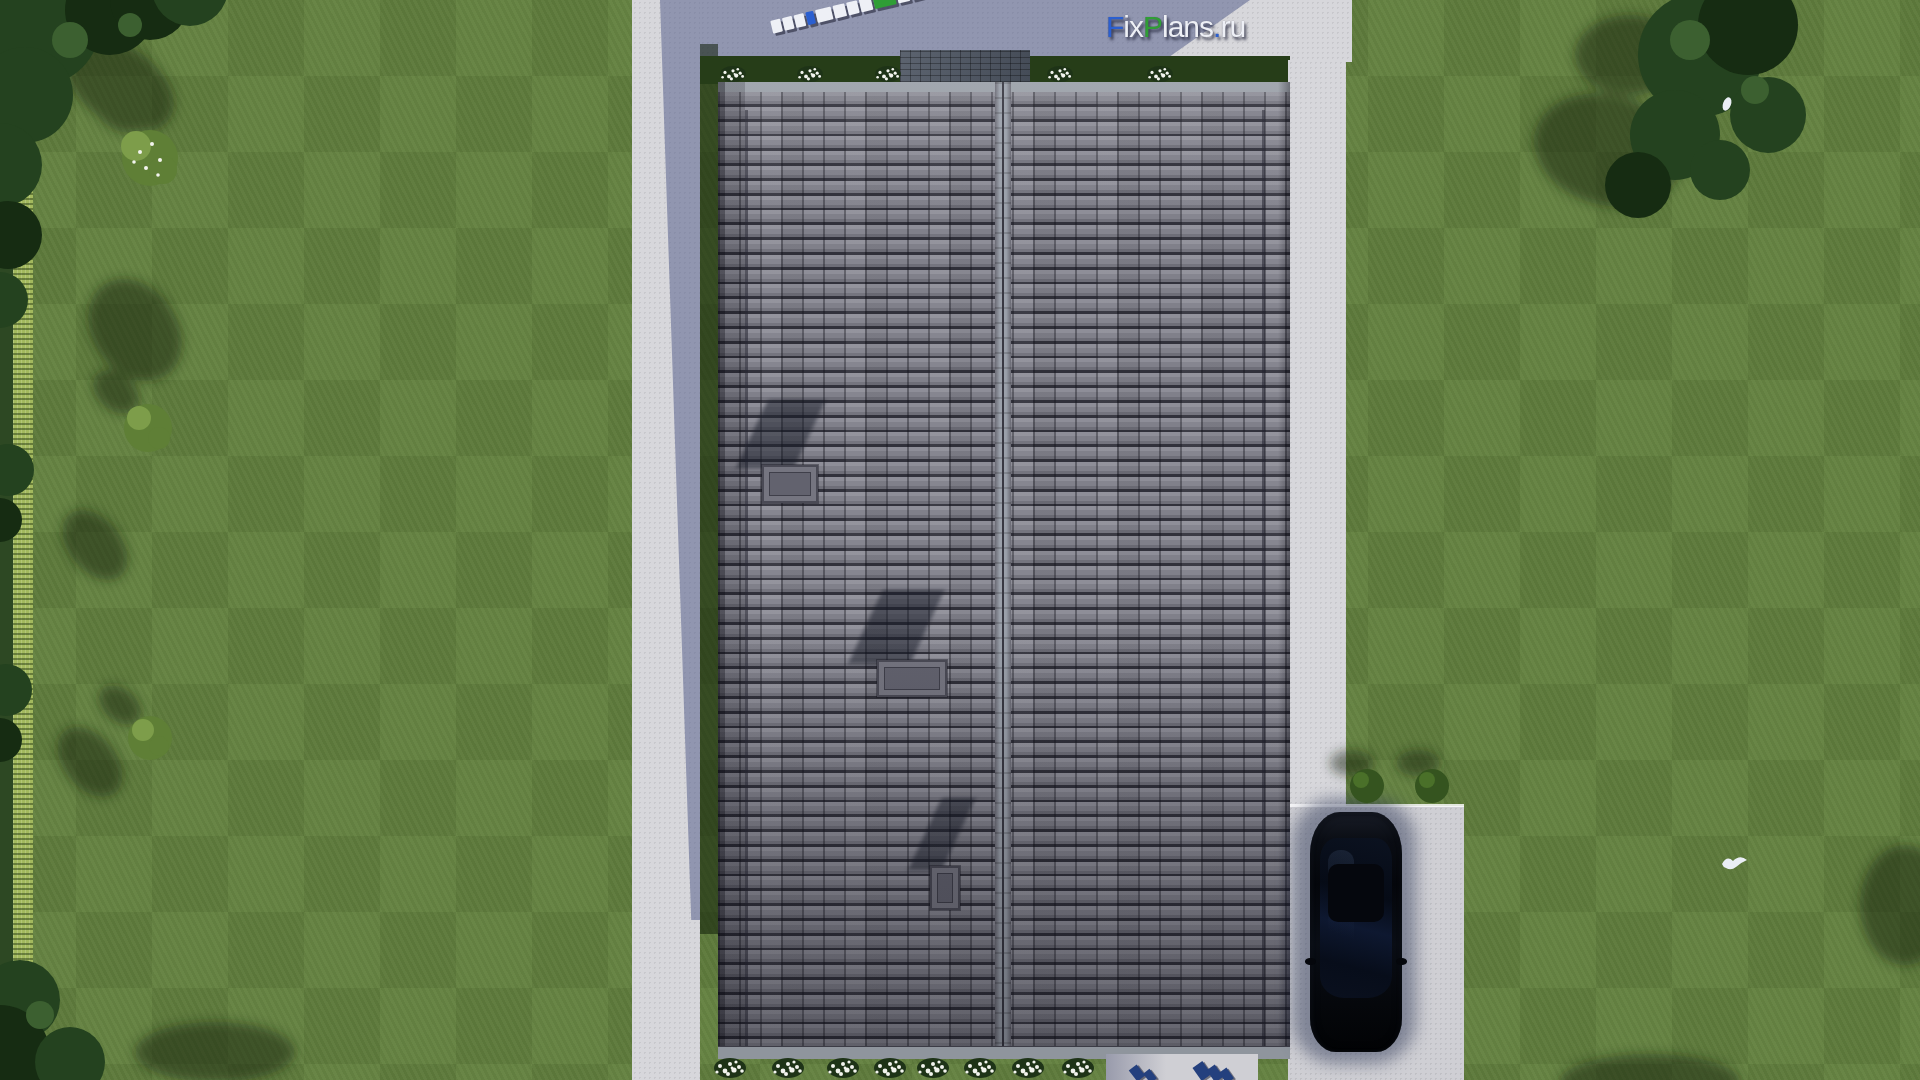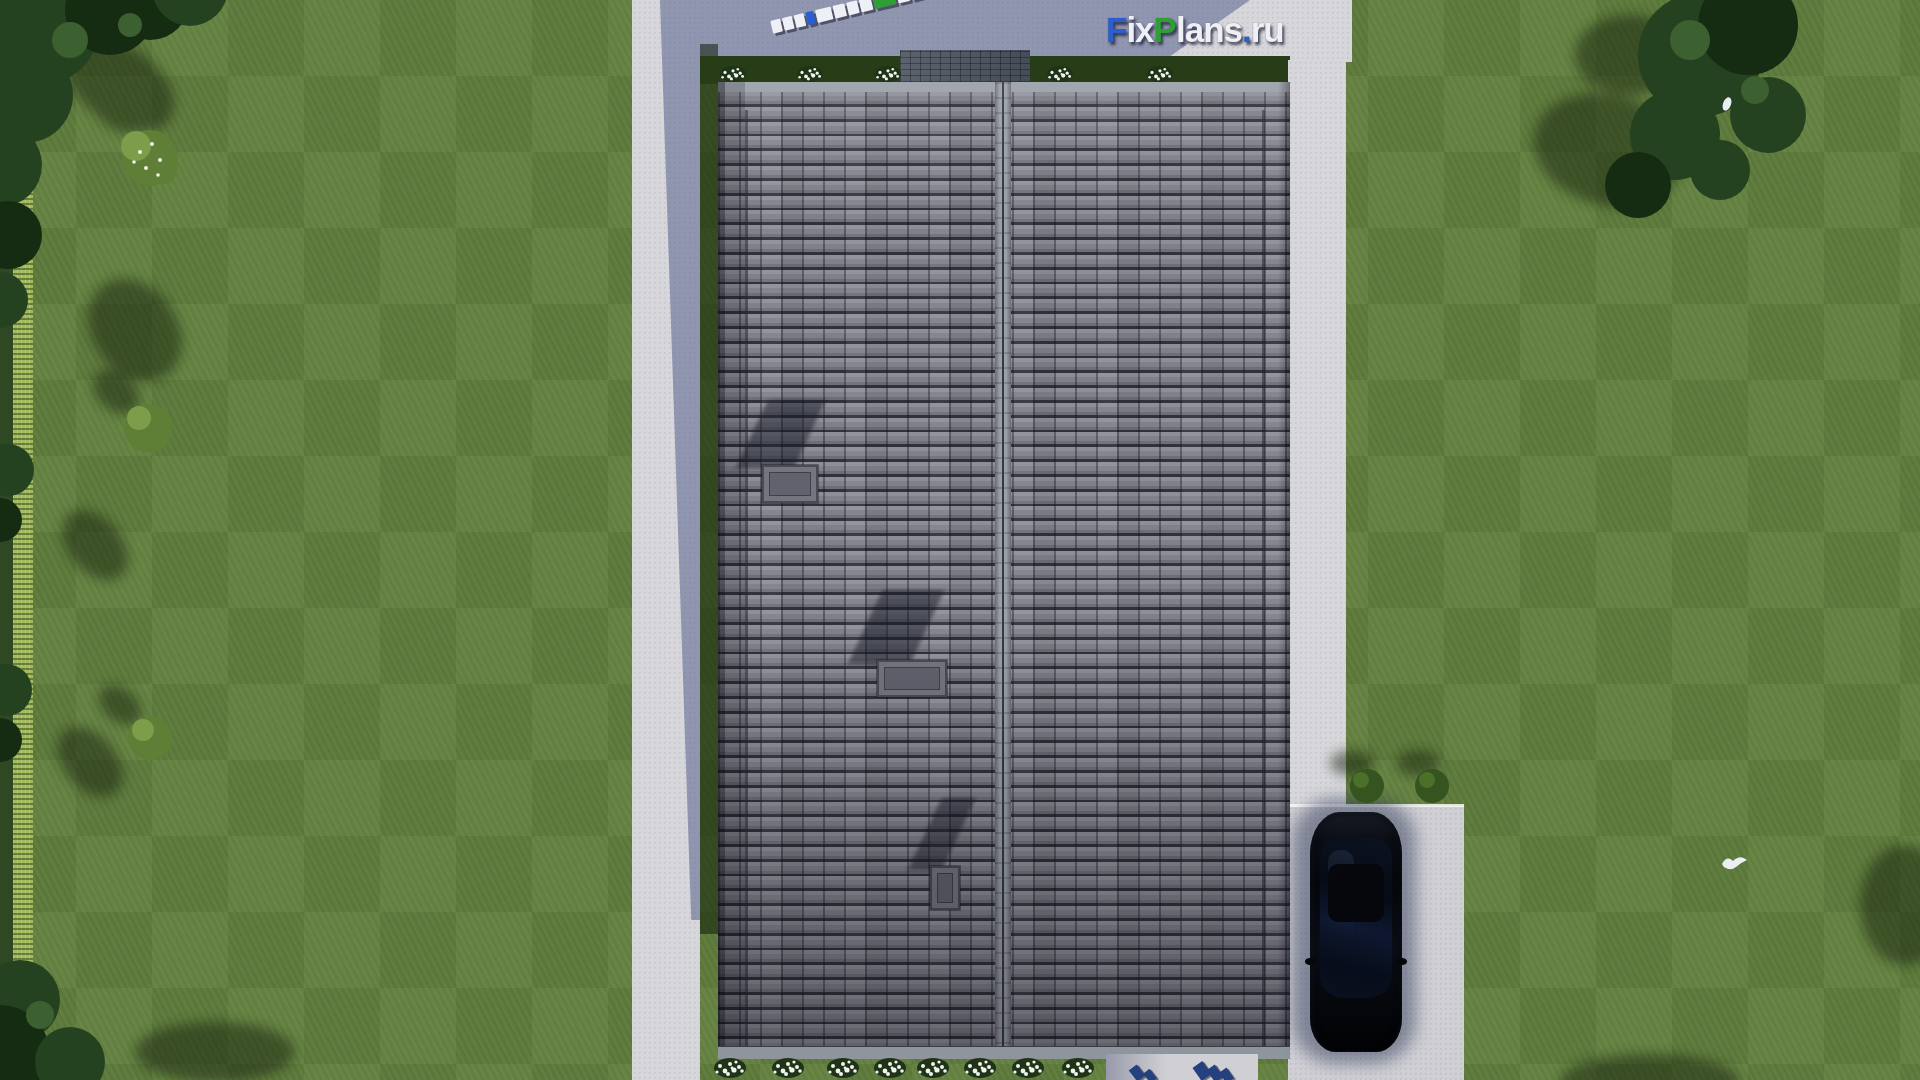--- a/index.html
+++ b/index.html
@@ -95,21 +95,21 @@
   
   .ground-logo{left:770px;top:6px;width:195px;height:28px;display:flex;align-items:flex-end;gap:2px;
     transform:rotate(-13.5deg);transform-origin:left center;}
   .ground-logo div{position:static;height:13px;border-radius:1px;box-shadow:2px 3px 0 rgba(25,28,45,.55);}
   .glb-white{background:var(--logo-white,#e9eaef);}
   .glb-blue{background:var(--logo-blue,#2b5fd0);}
   .glb-green{background:var(--logo-green,#2f9e35);}
   
   .navy-block{background:var(--navy-block,#24407e);box-shadow:1px 2px 0 rgba(20,22,40,.5);}
   
-  .watermark{left:1106px;top:10px;font-size:35px;font-weight:700;letter-spacing:-1px;white-space:nowrap;
+  .watermark{left:1106px;top:10px;font-size:30px;font-weight:400;letter-spacing:-1px;white-space:nowrap;
     text-shadow:2px 3px 3px rgba(30,32,55,.8), 0 0 1px rgba(40,40,60,.5);}
   .watermark span{position:static;}
   .wm-white{color:var(--logo-white,#eef0f6);}
   .wm-blue{color:var(--logo-blue,#2e62cf);}
   .wm-green{color:var(--logo-green,#2f9e35);}
   
   svg.organic{left:0;top:0;width:1920px;height:1080px;}
   .tree-fill{fill:var(--tree,#24421f);}
   .tree-deep{fill:#162c12;}
   .tree-hl{fill:var(--tree-light,#3c6030);}

